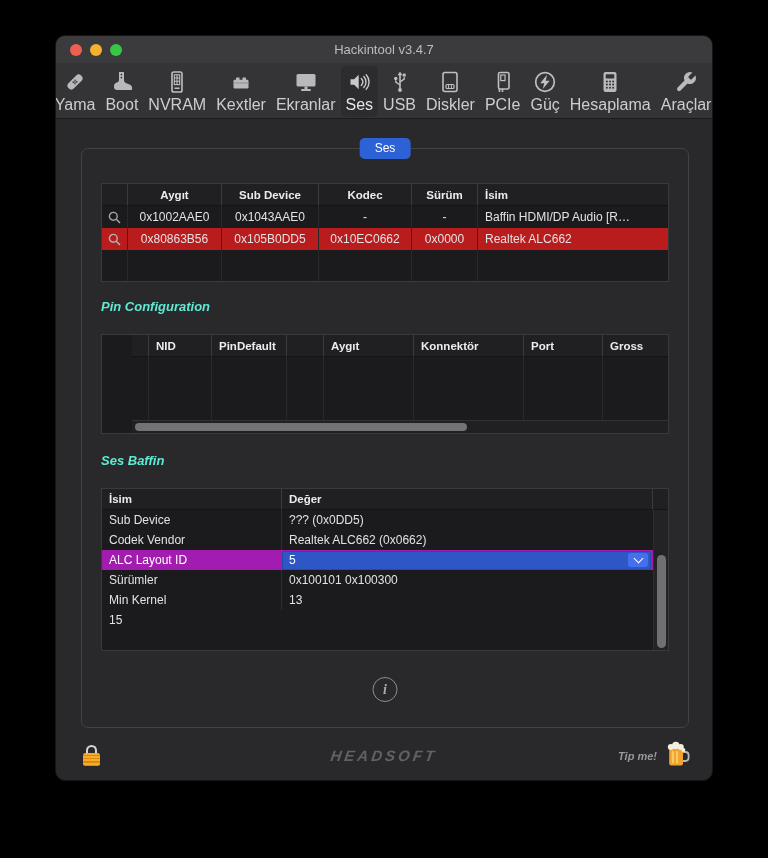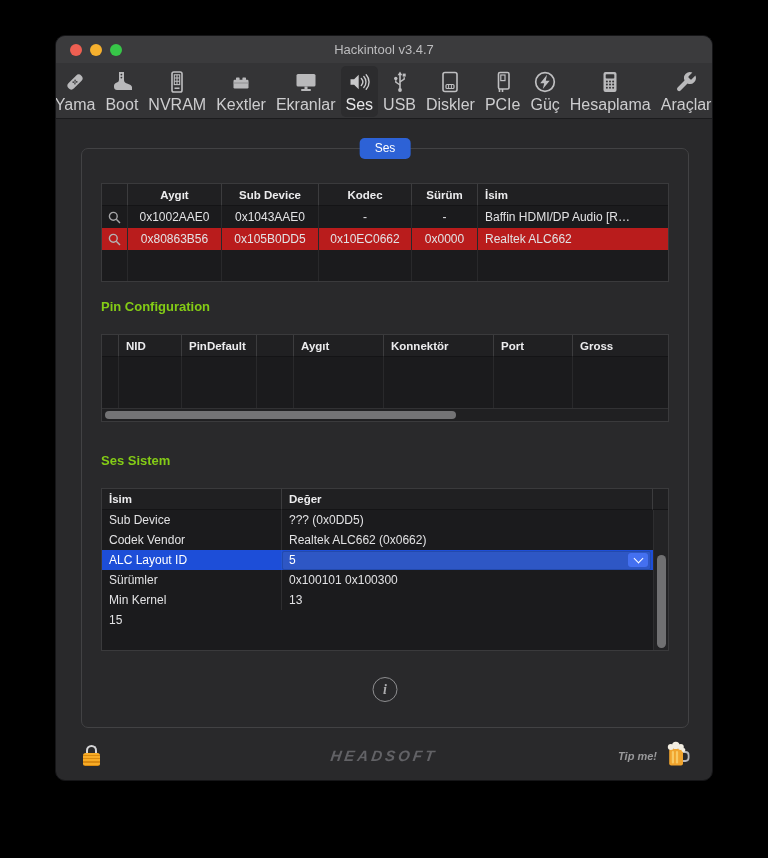--- a/index.html
+++ b/index.html
@@ -26,48 +26,48 @@
   .tool .ticon{height:27px;display:flex;align-items:flex-end;}
   .tool .tlabel{font-size:16px;color:#cdcdcf;margin-top:1px;white-space:nowrap;}
   .tool.selected .tlabel{color:#e6e6e8;}
   svg .st{stroke:#bfbfc1;fill:none;}
   
   .main{position:relative;height:663px;}
   .groupbox{position:absolute;left:25px;top:29px;width:606px;height:578px;
     border:1px solid #424244;border-radius:7px;}
   .tabbtn{position:absolute;top:-11px;left:50%;transform:translateX(-50%);
     background:#2d62d6;color:#fff;font-size:12px;padding:3px 15px 4px;border-radius:5px;}
-  .sectitle{position:absolute;left:19px;color:#84cc16;font-size:13px;font-weight:bold;}
+  .sectitle{position:absolute;left:19px;color:#5eead4;font-size:13px;font-weight:bold;font-style:italic;}
   
   .tbl{position:absolute;background:#1b1b1d;border:1px solid #3a3a3c;box-sizing:border-box;display:grid;}
   .t1{left:19px;top:34px;width:568px;height:99px;
       grid-template-columns:26px 94px 97px 93px 66px 1fr;grid-template-rows:22px 22px 22px 1fr;}
-  .t2{left:19px;top:185px;width:568px;height:88px;
-      grid-template-columns:17px 63px 75px 37px 90px 110px 79px 1fr;grid-template-rows:22px 1fr 13px;}
+  .t2{left:19px;top:185px;width:568px;height:100px;
+      grid-template-columns:17px 63px 75px 37px 90px 110px 79px 1fr;grid-template-rows:22px 1fr 13px;padding-left:30px;}
   .t3{left:19px;top:339px;width:568px;height:163px;
       grid-template-columns:180px 1fr 15px;grid-template-rows:21px repeat(7,20px);}
   .hc{background:#202022;border-right:1px solid #3c3c3e;border-bottom:1px solid #141416;
       display:flex;align-items:center;font-size:11.5px;font-weight:bold;color:#ececee;overflow:hidden;white-space:nowrap;}
   .hc.center{justify-content:center;}
   .hc.left{padding-left:7px;}
   .hc.noR{border-right:none;}
   .dc{display:flex;align-items:center;justify-content:center;font-size:12px;color:#e2e2e4;
       border-right:1px solid #29292b;overflow:hidden;white-space:nowrap;}
   .dc.left{justify-content:flex-start;padding-left:7px;}
   .dc.noR{border-right:none;}
   .selgray{background:#b91c1c;}
   .fc{border-right:1px solid #29292b;} .fc.noR{border-right:none;}
   
   .hstrip{grid-column:1/-1;position:relative;background:#202022;border-top:1px solid #323234;}
   .hthumb{position:absolute;left:3px;top:2px;height:8px;width:62%;background:#737375;border-radius:4px;}
   
   .n{padding-left:7px;border-right:1px solid #2e2e30;display:flex;align-items:center;
      font-size:12px;color:#e2e2e4;white-space:nowrap;overflow:hidden;}
   .v{padding-left:7px;display:flex;align-items:center;font-size:12px;color:#e2e2e4;white-space:nowrap;overflow:hidden;}
-  .selb{background:#1d4ed8;color:#fff;border-right-color:#2456d3;}
+  .selb{background:#a21caf;color:#fff;border-right-color:#2456d3;}
   .v.combo-cell{padding:0 0 0 0;}
   .combo{flex:1;height:17px;margin:1px 2px 1px 0;background:#2e57c5;border:1px solid #234aad;border-radius:2px;
      display:flex;align-items:center;padding-left:6px;color:#fff;font-size:12px;position:relative;}
   .combo-btn{position:absolute;right:2px;top:50%;transform:translateY(-50%);width:20px;height:14px;
      background:#4470f0;border-radius:3px;display:flex;align-items:center;justify-content:center;}
   .chev{width:6px;height:6px;border-right:1.7px solid #fff;border-bottom:1.7px solid #fff;
      transform:rotate(45deg);margin-top:-3px;}
   
   .vtrack{grid-column:3;grid-row:2/9;position:relative;border-left:1px solid #2e2e30;background:#232325;}
   .vthumb{position:absolute;left:2.5px;top:45px;width:9px;height:93px;background:#707072;border-radius:4.5px;}
@@ -335,21 +335,21 @@
         <div class="fc"></div>
         <div class="fc"></div>
         <div class="fc"></div>
         <div class="fc noR"></div>
 
         <div class="hstrip">
           <div class="hthumb"></div>
         </div>
       </div>
 
-      <div class="sectitle" style="top:304px;">Ses Sistem</div>
+      <div class="sectitle" style="top:304px;">Ses Baffin</div>
       <div class="tbl t3">
         <div class="hc left">İsim</div>
         <div class="hc left">Değer</div>
         <div class="hc noR"></div>
 
         <div class="vtrack">
           <div class="vthumb"></div>
         </div>
 
         <div class="n">Sub Device</div>

